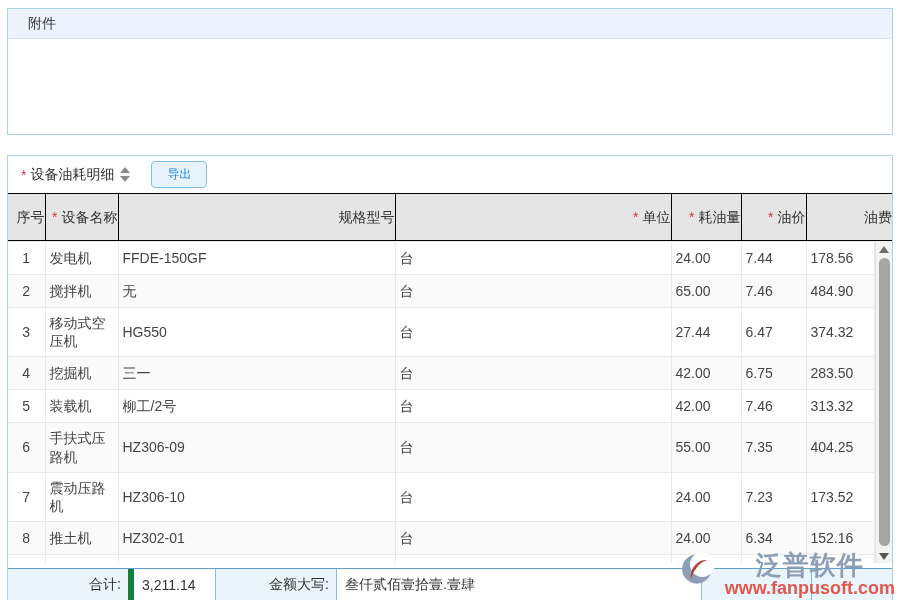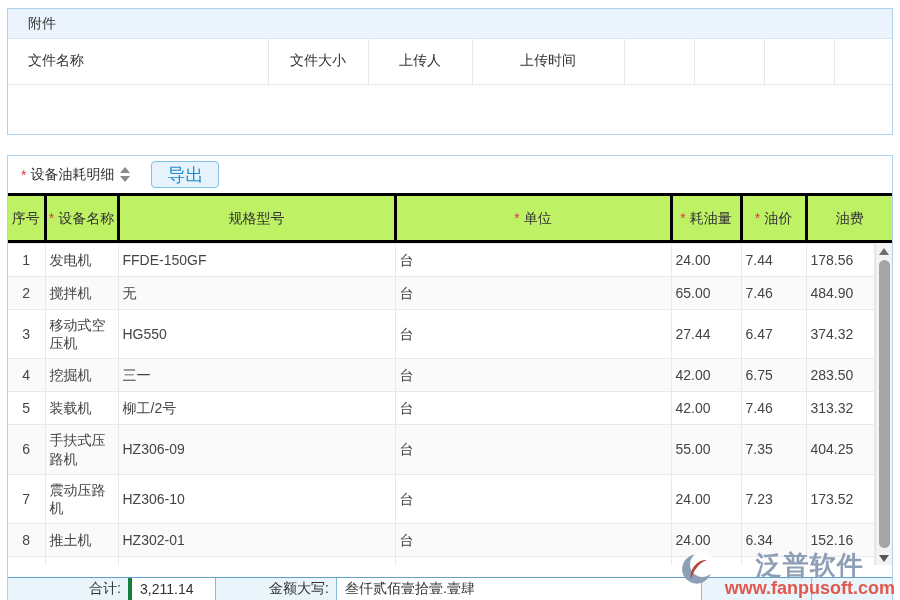--- a/index.html
+++ b/index.html
@@ -23,27 +23,27 @@
     border:1px solid #aed3ee; border-bottom:none; background:#fff; }
   .fuel-title-row { height:37px; display:flex; align-items:center; padding-left:13px;
     font-size:14px; }
   .req { color:#dc3545; margin-right:4px; font-size:14px; }
   .spinner { display:inline-flex; flex-direction:column; gap:3px; margin-left:3px;
     padding:2px 3px; }
   .tri-up { width:0; height:0; border-left:5px solid transparent; border-right:5px solid transparent;
     border-bottom:6px solid #8a8a8a; }
   .tri-down { width:0; height:0; border-left:5px solid transparent; border-right:5px solid transparent;
     border-top:6px solid #8a8a8a; }
-  .export-btn { margin-left:18px; height:27px; padding:0 15px; font-size:18px;
+  .export-btn { margin-left:18px; height:27px; padding:0 15px; font-size:12px;
     color:#1f8ad2; background:#e7f3fc; border:1px solid #7fc0e8; border-radius:4px;
     cursor:pointer; font-family:inherit; }
 
   .fuel-head-table { width:100%; border-collapse:collapse; table-layout:fixed; }
   .fuel-head-table th { height:47px; font-weight:normal; font-size:14px; color:#333;
-    border:3px solid #000000; text-align:center; background:#bef264; line-height:1.35; }
+    border:1px solid #000000; text-align:right; background:#e5e5e5; line-height:1.35; }
   .fuel-head-table th:first-child { border-left:none; }
   .fuel-head-table th:last-child { border-right:none; }
 
   .fuel-body-wrap { position:relative; height:322px; overflow:hidden; }
   .fuel-body-table { width:867px; border-collapse:collapse; table-layout:fixed; }
   .fuel-body-table td { height:33px; font-size:14px; color:#444;
     border:1px solid #e9e9e9; background:#fff; padding:6px 4px; line-height:1.3; }
   .fuel-body-table tr:nth-child(even) td { background:#fafafa; }
   .fuel-body-table td:first-child { border-left:none; }
   .td-no { text-align:center; }
@@ -59,26 +59,26 @@
   .sb-up { position:absolute; top:5px; left:3px; width:0; height:0;
     border-left:5.5px solid transparent; border-right:5.5px solid transparent;
     border-bottom:7px solid #6f6f6f; }
   .sb-down { position:absolute; bottom:3px; left:3px; width:0; height:0;
     border-left:5.5px solid transparent; border-right:5.5px solid transparent;
     border-top:7px solid #555; }
   .sb-thumb { position:absolute; top:17px; bottom:17px; left:3px; width:11px;
     background:#a5a5a5; border-radius:6px; }
 
   
-  .fuel-footer { position:absolute; left:0; right:0; bottom:0; height:23px;
+  .fuel-footer { position:absolute; left:0; right:0; bottom:0; height:32px;
     background:#e9f4fb; border-top:1px solid #5e9fcd; display:flex; font-size:14px; }
   .f-cell { display:flex; align-items:center; }
   .f-label { justify-content:flex-end; padding-right:7px; color:#333; }
   .f-l1 { width:120px; }
-  .f-v1 { width:88px; background:#fff; border-left:4px solid #15803d;
+  .f-v1 { width:88px; background:#fff; border-left:6px solid #15803d;
     border-right:1px solid #85bcd9; padding-left:8px; }
   .f-l2 { width:120px; }
   .f-v2 { width:366px; background:#fff; border-left:1px solid #85bcd9;
     border-right:1px solid #85bcd9; padding-left:8px; }
   .f-sp1 { width:110px; border-right:1px solid #85bcd9; }
   .f-sp2 { flex:1; }
 
   
   .watermark { position:absolute; right:5px; bottom:1px; display:flex;
     align-items:flex-start; gap:8px; z-index:5; }
@@ -87,44 +87,20 @@
     letter-spacing:1px; }
   .wm-url { font-size:18px; font-weight:bold; color:#e0584e; line-height:1.1; }
 </style>
 </head>
 <body>
 
 <div class="page">
 
   <section class="attach-panel">
     <div class="attach-title">附件</div>
-    <table class="attach-table">
-      <colgroup>
-        <col style="width:260px">
-          <col style="width:100px">
-          <col style="width:104px">
-        <col style="width:152px">
-          <col style="width:70px">
-          <col style="width:70px">
-        <col style="width:70px">
-          <col>
-      </colgroup>
-      <tbody>
-          <tr>
-        <th>文件名称</th>
-        <th>文件大小</th>
-        <th>上传人</th>
-        <th>上传时间</th>
-        <th></th>
-        <th></th>
-        <th></th>
-        <th></th>
-      </tr>
-    </tbody>
-      </table>
   </section>
 
   <section class="fuel-panel">
 
     <div class="fuel-title-row">
       <span class="req">*</span>
       <span>设备油耗明细</span>
       <span class="spinner">
         <span class="tri-up"></span>
         <span class="tri-down"></span>

